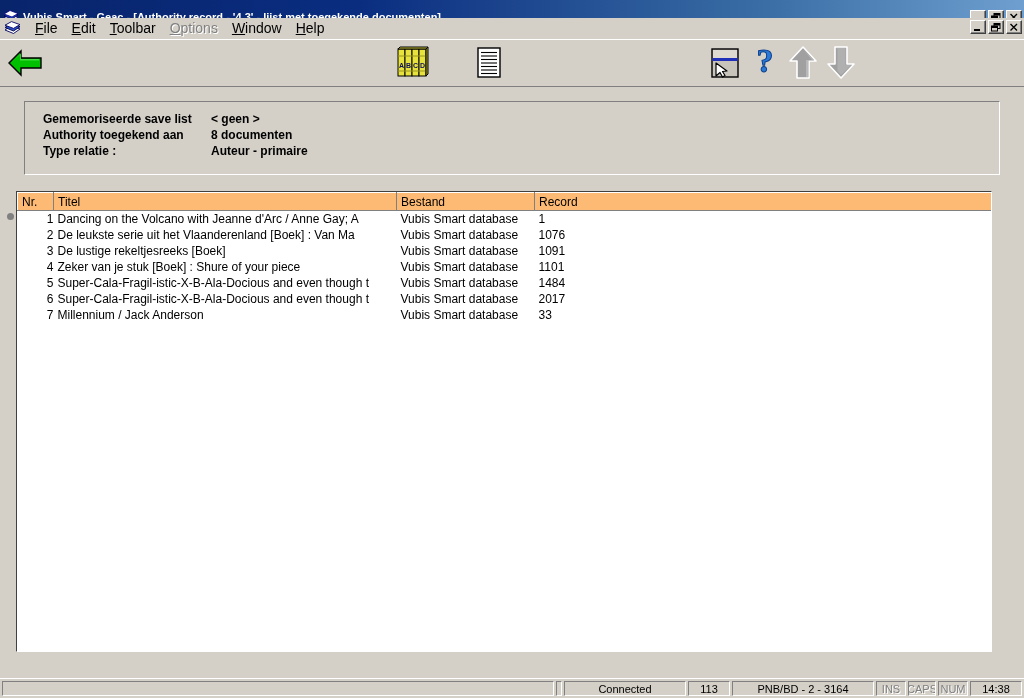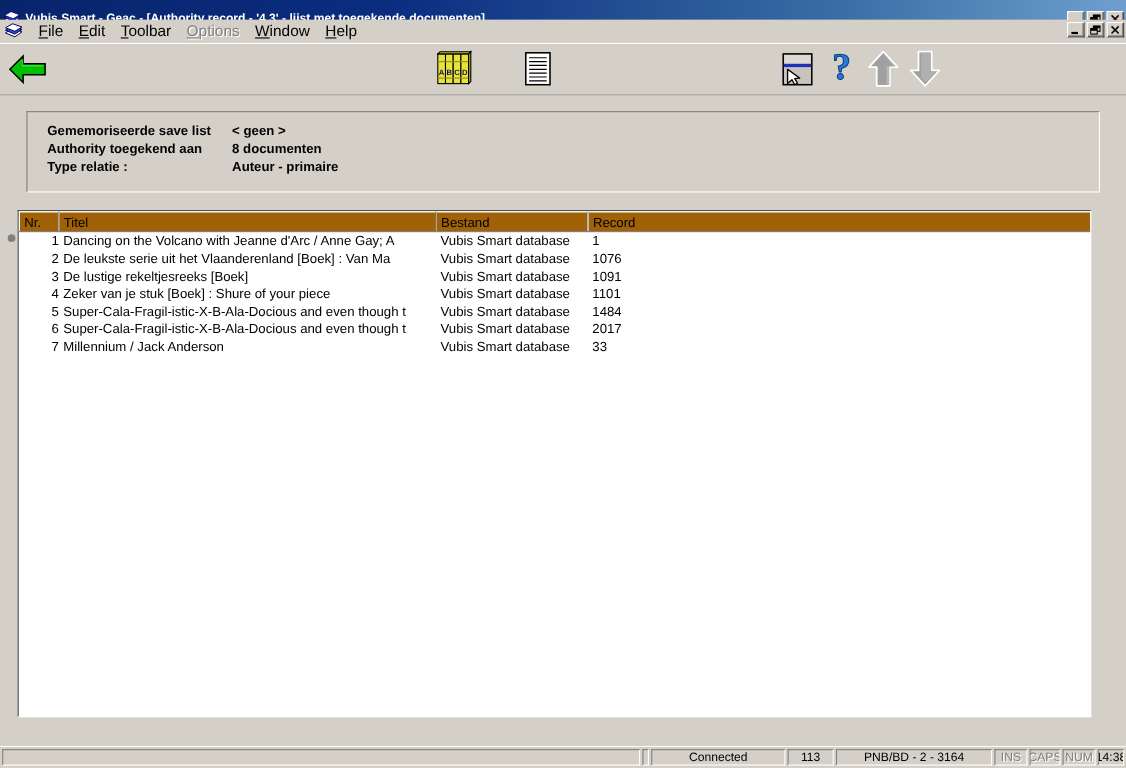--- a/index.html
+++ b/index.html
@@ -169,21 +169,21 @@
     box-sizing: border-box;
     overflow: hidden;
   }
   table.grid {
     border-collapse: collapse;
     table-layout: fixed;
     width: 974px;
     font-size: 12px;
   }
   table.grid th {
-    background: #a16207;
+    background: #fdba74;
     font-weight: normal;
     text-align: left;
     font-size: 12px;
     height: 18px;
     padding: 0 16px 0 4px;
     border-top: 1px solid #ffffff;
     border-left: 1px solid #ffffff;
     border-right: 1px solid #808080;
     border-bottom: 1px solid #808080;
     box-sizing: border-box;
@@ -232,21 +232,21 @@
     white-space: nowrap;
     overflow: hidden;
   }
   .sb-main { flex: 1 1 auto; }
   .sb-grip { width: 6px; flex: 0 0 auto; }
   .sb-connected { width: 122px; flex: 0 0 auto; }
   .sb-num113 { width: 42px; flex: 0 0 auto; }
   .sb-pnb { width: 142px; flex: 0 0 auto; }
   .sb-ins, .sb-caps, .sb-numlk { width: 30px; flex: 0 0 auto; color: #808080; text-shadow: 1px 1px 0 #ffffff; }
   .sb-caps { width: 28px; }
-  .sb-time { width: 24px; flex: 0 0 auto; }
+  .sb-time { width: 52px; flex: 0 0 auto; }
 </style>
 </head>
 <body>
 
 <div class="app">
 
   <div class="titlebar">
     <div class="title-icon">
       <svg width="16" height="14" viewBox="0 0 16 14">
         <path d="M1 8 L7 4 L15 7 L9 11 Z" fill="#ffffff" stroke="#000080" stroke-width="0.8"></path>

